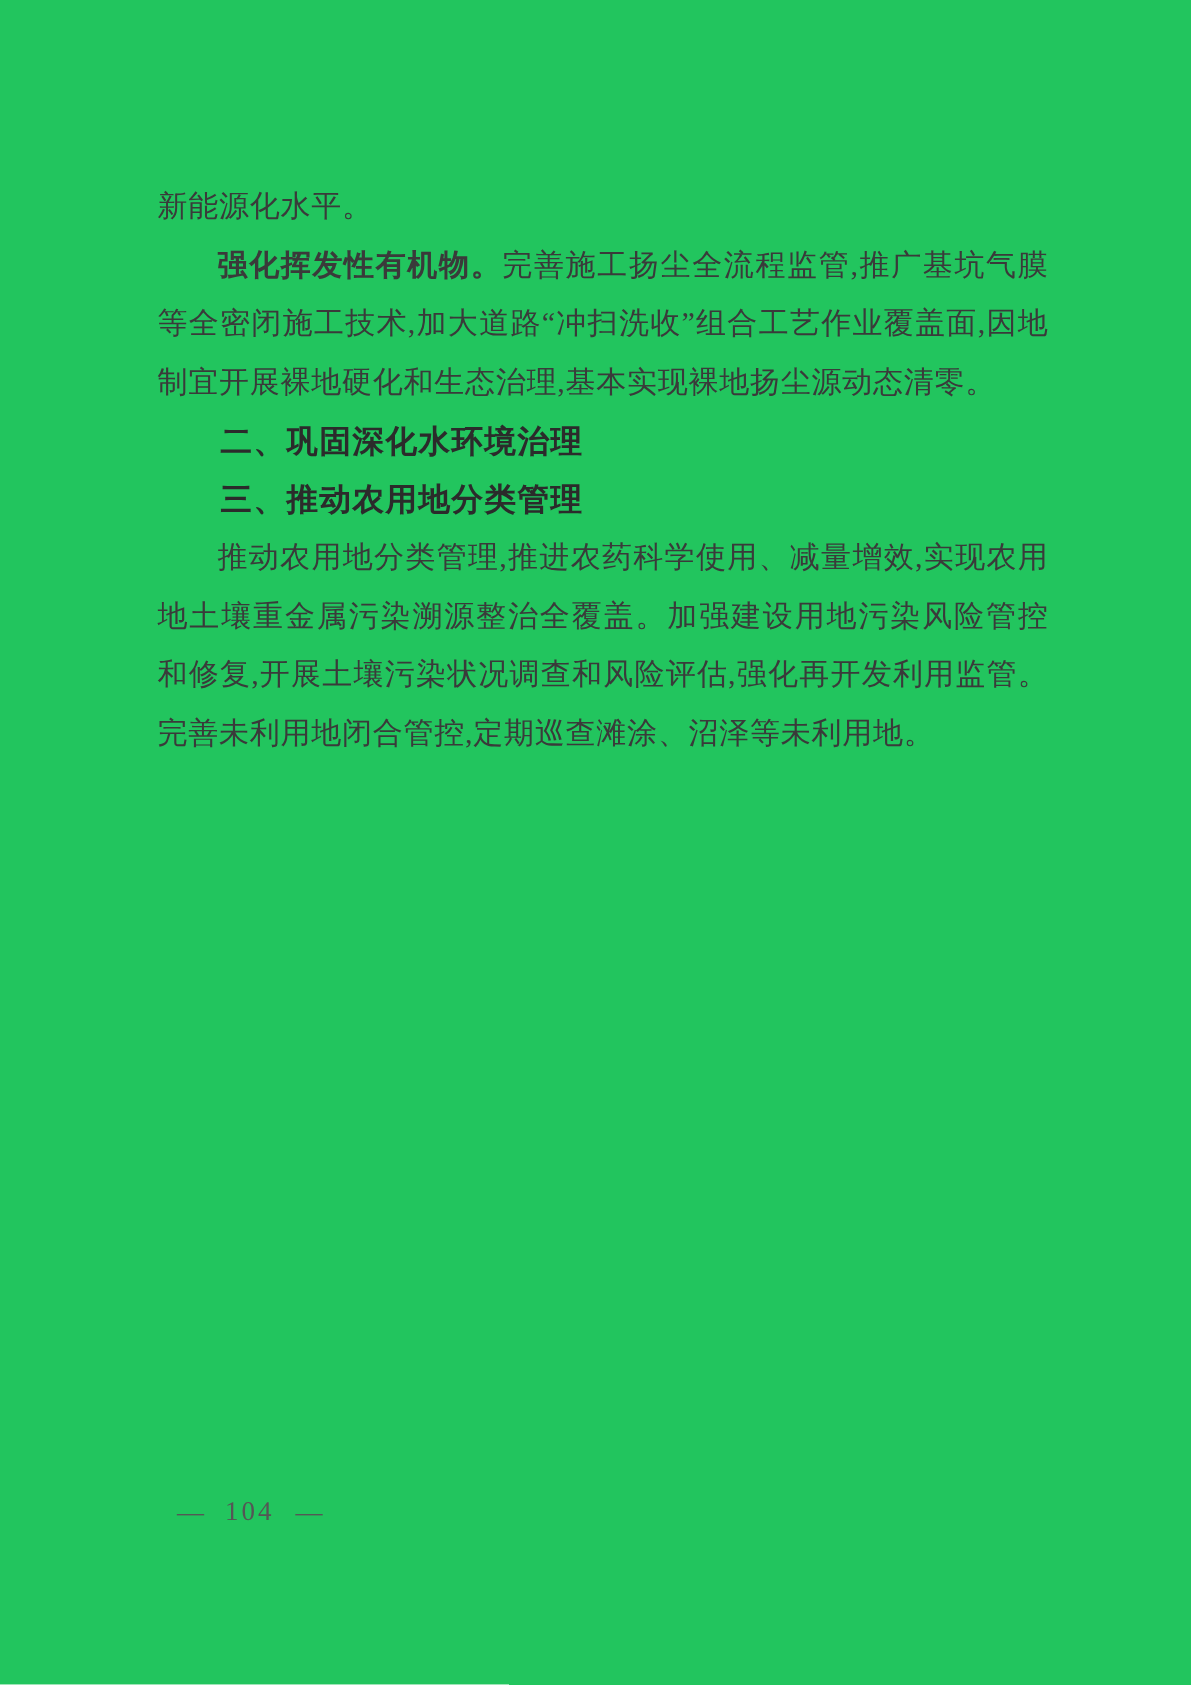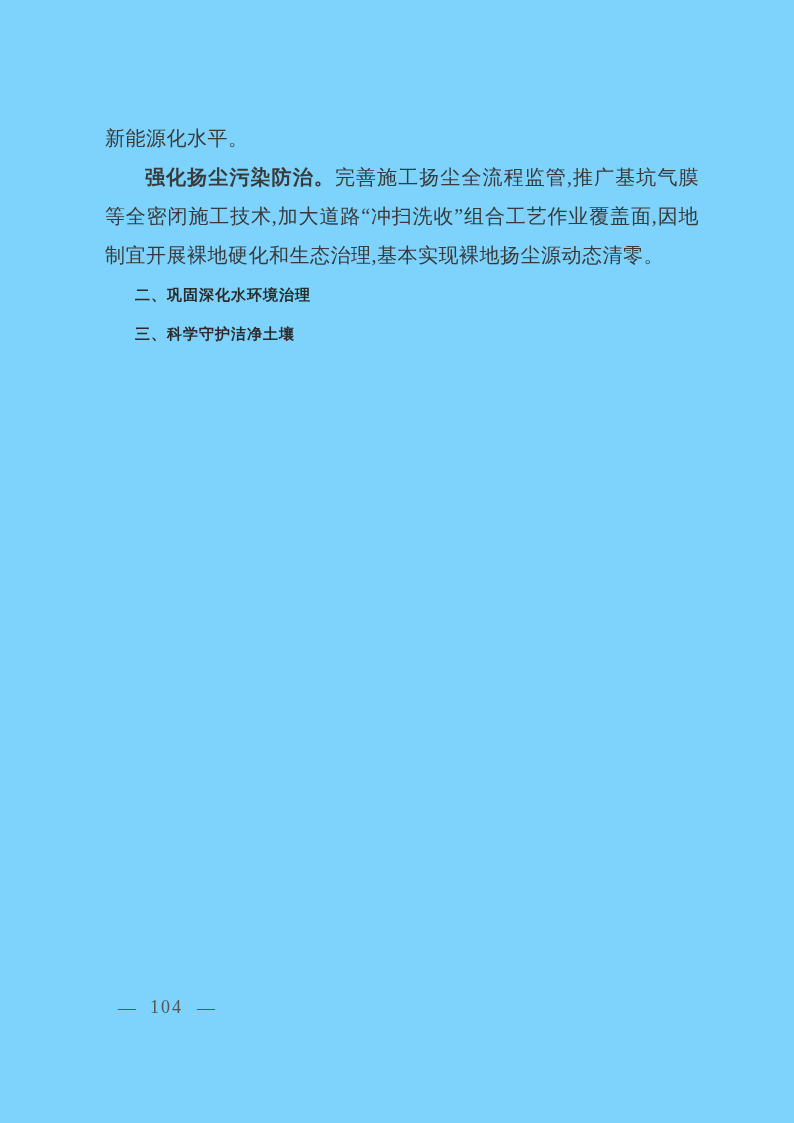--- a/index.html
+++ b/index.html
@@ -4,21 +4,21 @@
 <style>
   html, body {
     margin: 0;
     padding: 0;
     background: #ffffff;
   }
   .page {
     position: relative;
     width: 794px;
     height: 1123px;
-    background: #7dd3fc;
+    background: #22c55e;
     overflow: hidden;
     font-family: "Liberation Serif", "DejaVu Serif", serif;
     color: #3a3a3a;
   }
   .content {
     position: absolute;
     left: 105px;
     width: 594px;
     top: 119px;
   }
@@ -32,21 +32,21 @@
     letter-spacing: 0.5px;
   }
   p.no-indent {
     text-indent: 0;
   }
   .lead {
     font-weight: 700;
   }
   h2.heading {
     margin: 0;
-    font-size: 15px;
+    font-size: 21px;
     line-height: 39px;
     font-family: "Liberation Sans", "DejaVu Sans", sans-serif;
     font-weight: 700;
     color: #2b2b2b;
     text-indent: 2em;
     letter-spacing: 1px;
   }
   .footer {
     position: absolute;
     left: 118px;
@@ -64,22 +64,23 @@
     color: #555555;
     line-height: 1;
   }
 </style>
 </head>
 <body>
 
 <div class="page">
   <div class="content" id="content">
       <p class="body-para no-indent">新能源化水平。</p>
-      <p class="body-para"><strong class="lead">强化扬尘污染防治。</strong>完善施工扬尘全流程监管,推广基坑气膜等全密闭施工技术,加大道路“冲扫洗收”组合工艺作业覆盖面,因地制宜开展裸地硬化和生态治理,基本实现裸地扬尘源动态清零。</p>
+      <p class="body-para"><strong class="lead">强化挥发性有机物。</strong>完善施工扬尘全流程监管,推广基坑气膜等全密闭施工技术,加大道路“冲扫洗收”组合工艺作业覆盖面,因地制宜开展裸地硬化和生态治理,基本实现裸地扬尘源动态清零。</p>
       <h2 class="heading">二、巩固深化水环境治理</h2>
-      <h2 class="heading">三、科学守护洁净土壤</h2>
+      <h2 class="heading">三、推动农用地分类管理</h2>
+      <p class="body-para">推动农用地分类管理,推进农药科学使用、减量增效,实现农用地土壤重金属污染溯源整治全覆盖。加强建设用地污染风险管控和修复,开展土壤污染状况调查和风险评估,强化再开发利用监管。完善未利用地闭合管控,定期巡查滩涂、沼泽等未利用地。</p>
     </div>
   <div class="footer">
     <span class="dash">—</span>
     <span class="page-num">104</span>
     <span class="dash">—</span>
   </div>
 </div>
 
 </body></html>

